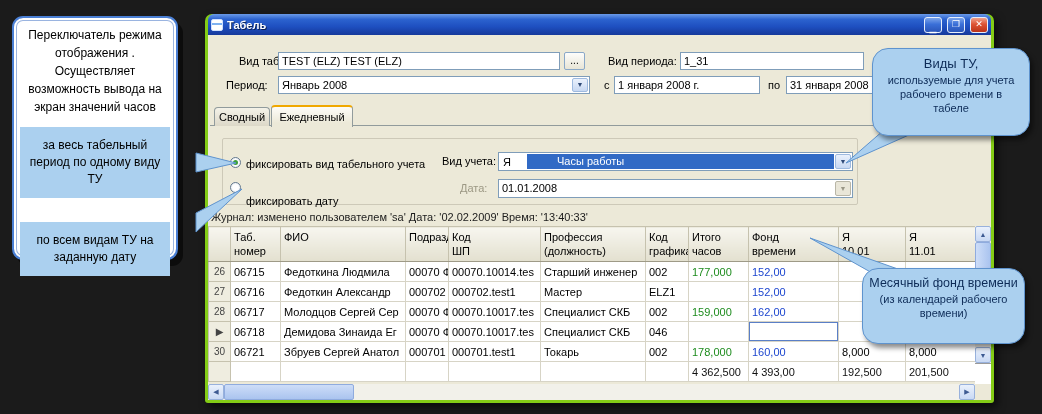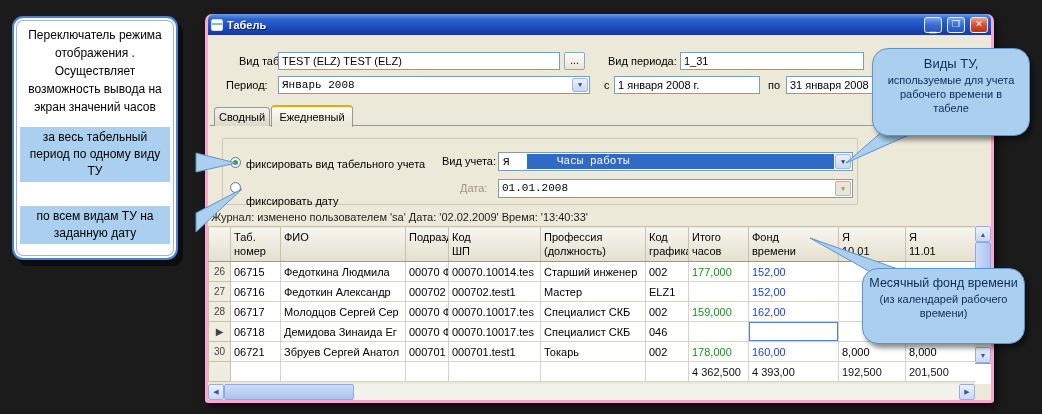--- a/index.html
+++ b/index.html
@@ -2,42 +2,42 @@
 <html><head>
 <meta charset="utf-8">
 <style>
   * { margin:0; padding:0; box-sizing:border-box; }
   body { background:#000; }
   .stage { position:relative; width:1042px; height:414px; background:#1b1b1b;
            font-family:"Liberation Sans","DejaVu Sans",sans-serif; overflow:hidden; }
 
   
   .window { position:absolute; left:205px; top:14px; width:789px; height:389px;
-            background:#f9a8d4; padding:0 3px 3px; border-radius:7px 7px 3px 3px;
+            background:#84cc16; padding:0 3px 3px; border-radius:7px 7px 3px 3px;
             box-shadow:3px 4px 8px rgba(0,0,0,.65); z-index:1; }
   .titlebar { height:21px; margin:0 -0px; display:flex; align-items:center; gap:4px; padding:0 3px;
               border-radius:6px 6px 0 0;
               background:linear-gradient(180deg,#6a9ae8 0%,#2c63cf 25%,#1e4fc0 60%,#16399b 100%); }
   .win-icon { width:12px; height:12px; border-radius:2px; background:linear-gradient(#ffffff 0 3px,#7fb2f0 3px 5px,#ffffff 5px 12px); border:1px solid #cfe0ff; }
   .win-title { flex:1; color:#fff; font-size:11px; font-weight:bold; text-shadow:1px 1px 0 rgba(0,0,0,.55); }
   .tb-btn { width:18px; height:16px; border:1px solid #e6eefc; border-radius:3px; color:#fff;
             display:flex; align-items:center; justify-content:center; font-size:9px; line-height:9px;
             background:linear-gradient(#7ba4ea,#3a6fd8 45%,#2a55b8); margin-left:1px; }
   .tb-btn.close { background:linear-gradient(#f0a18c,#dd5334 45%,#bb3318); }
   .tb-btn.min span { transform:translateY(4px); }
   .win-content { position:relative; width:783px; height:365px; background:#ECE9D8; overflow:hidden; }
 
   
   .lbl { position:absolute; font-size:11px; color:#000; white-space:nowrap; }
   .lbl.gray { color:#9c9884; }
   .xp-input { position:absolute; height:18px; background:#fff; border:1px solid #7F9DB9;
               font-size:11px; color:#000; padding:1px 3px; line-height:14px; white-space:nowrap; overflow:hidden; }
   .xp-btn { position:absolute; height:18px; border:1px solid #8aa8c8; border-radius:2px;
             background:linear-gradient(#fdfdfb,#e8e5d6); font-size:10px; text-align:center; line-height:15px; }
-  .combo { padding-right:25px;font-family:Liberation Mono, monospace; }
+  .combo { padding-right:25px; }
   .combo-arrow { position:absolute; right:1px; top:1px; bottom:1px; width:16px;
                  display:flex; align-items:center; justify-content:center;
                  background:linear-gradient(#eaf1fc,#c7d8f2); border:1px solid #9ebadf; border-radius:2px;
                  font-size:7px; color:#2f4a77; }
   .combo-arrow.disabled { background:#e9e6d8; border-color:#b9b6a6; color:#9a9787; }
   .combo-code { position:absolute; left:4px; top:2px; }
   .combo-sel { position:absolute; left:28px; right:18px; top:1px; bottom:1px; background:#316AC5;
                color:#fff; line-height:15px; padding-left:30px; overflow:hidden; white-space:nowrap; }
 
   
@@ -87,21 +87,21 @@
   .totals-filler { position:absolute; left:767px; top:328px; width:16px; height:21px; background:#fff; border-top:1px solid #9a9a9a; }
   .sb-corner { position:absolute; left:767px; top:349px; width:16px; height:16px; background:#ece9d8; }
 
   
   .tails { position:absolute; left:0; top:0; z-index:2; pointer-events:none; }
   .ann-box { position:absolute; left:12px; top:16px; width:166px; height:244px; z-index:3;
              background:#fff; border:2px solid #4a7fd4; border-radius:11px;
              box-shadow:inset 0 0 0 2px #fff, inset 0 0 0 3px #9ab4e0, 5px 6px 0 rgba(0,0,0,.55);
              padding:8px 6px; text-align:center; color:#000; }
   .ann-intro { font-size:12px; line-height:18px; }
-  .ann-opt { margin-top:11px; background:#abd0ef; font-size:12px; line-height:17px; padding:2px 4px; }
+  .ann-opt { margin-top:11px; background:#abd0ef; font-size:12px; line-height:17px; padding:10px 4px; }
   .ann-opt.opt2 { margin-top:24px; }
   .callout { position:absolute; z-index:3; background:#abd0ef; border:1px solid #5e93ce; border-radius:16px;
              color:#0d2b57; text-align:center; box-shadow:3px 4px 5px rgba(0,0,0,.45); }
   .c-title { font-size:13px; margin-top:7px; }
   .c-body { font-size:11px; line-height:14px; padding:2px 8px 6px; }
 </style>
 </head>
 <body>
 
 <div class="stage">

